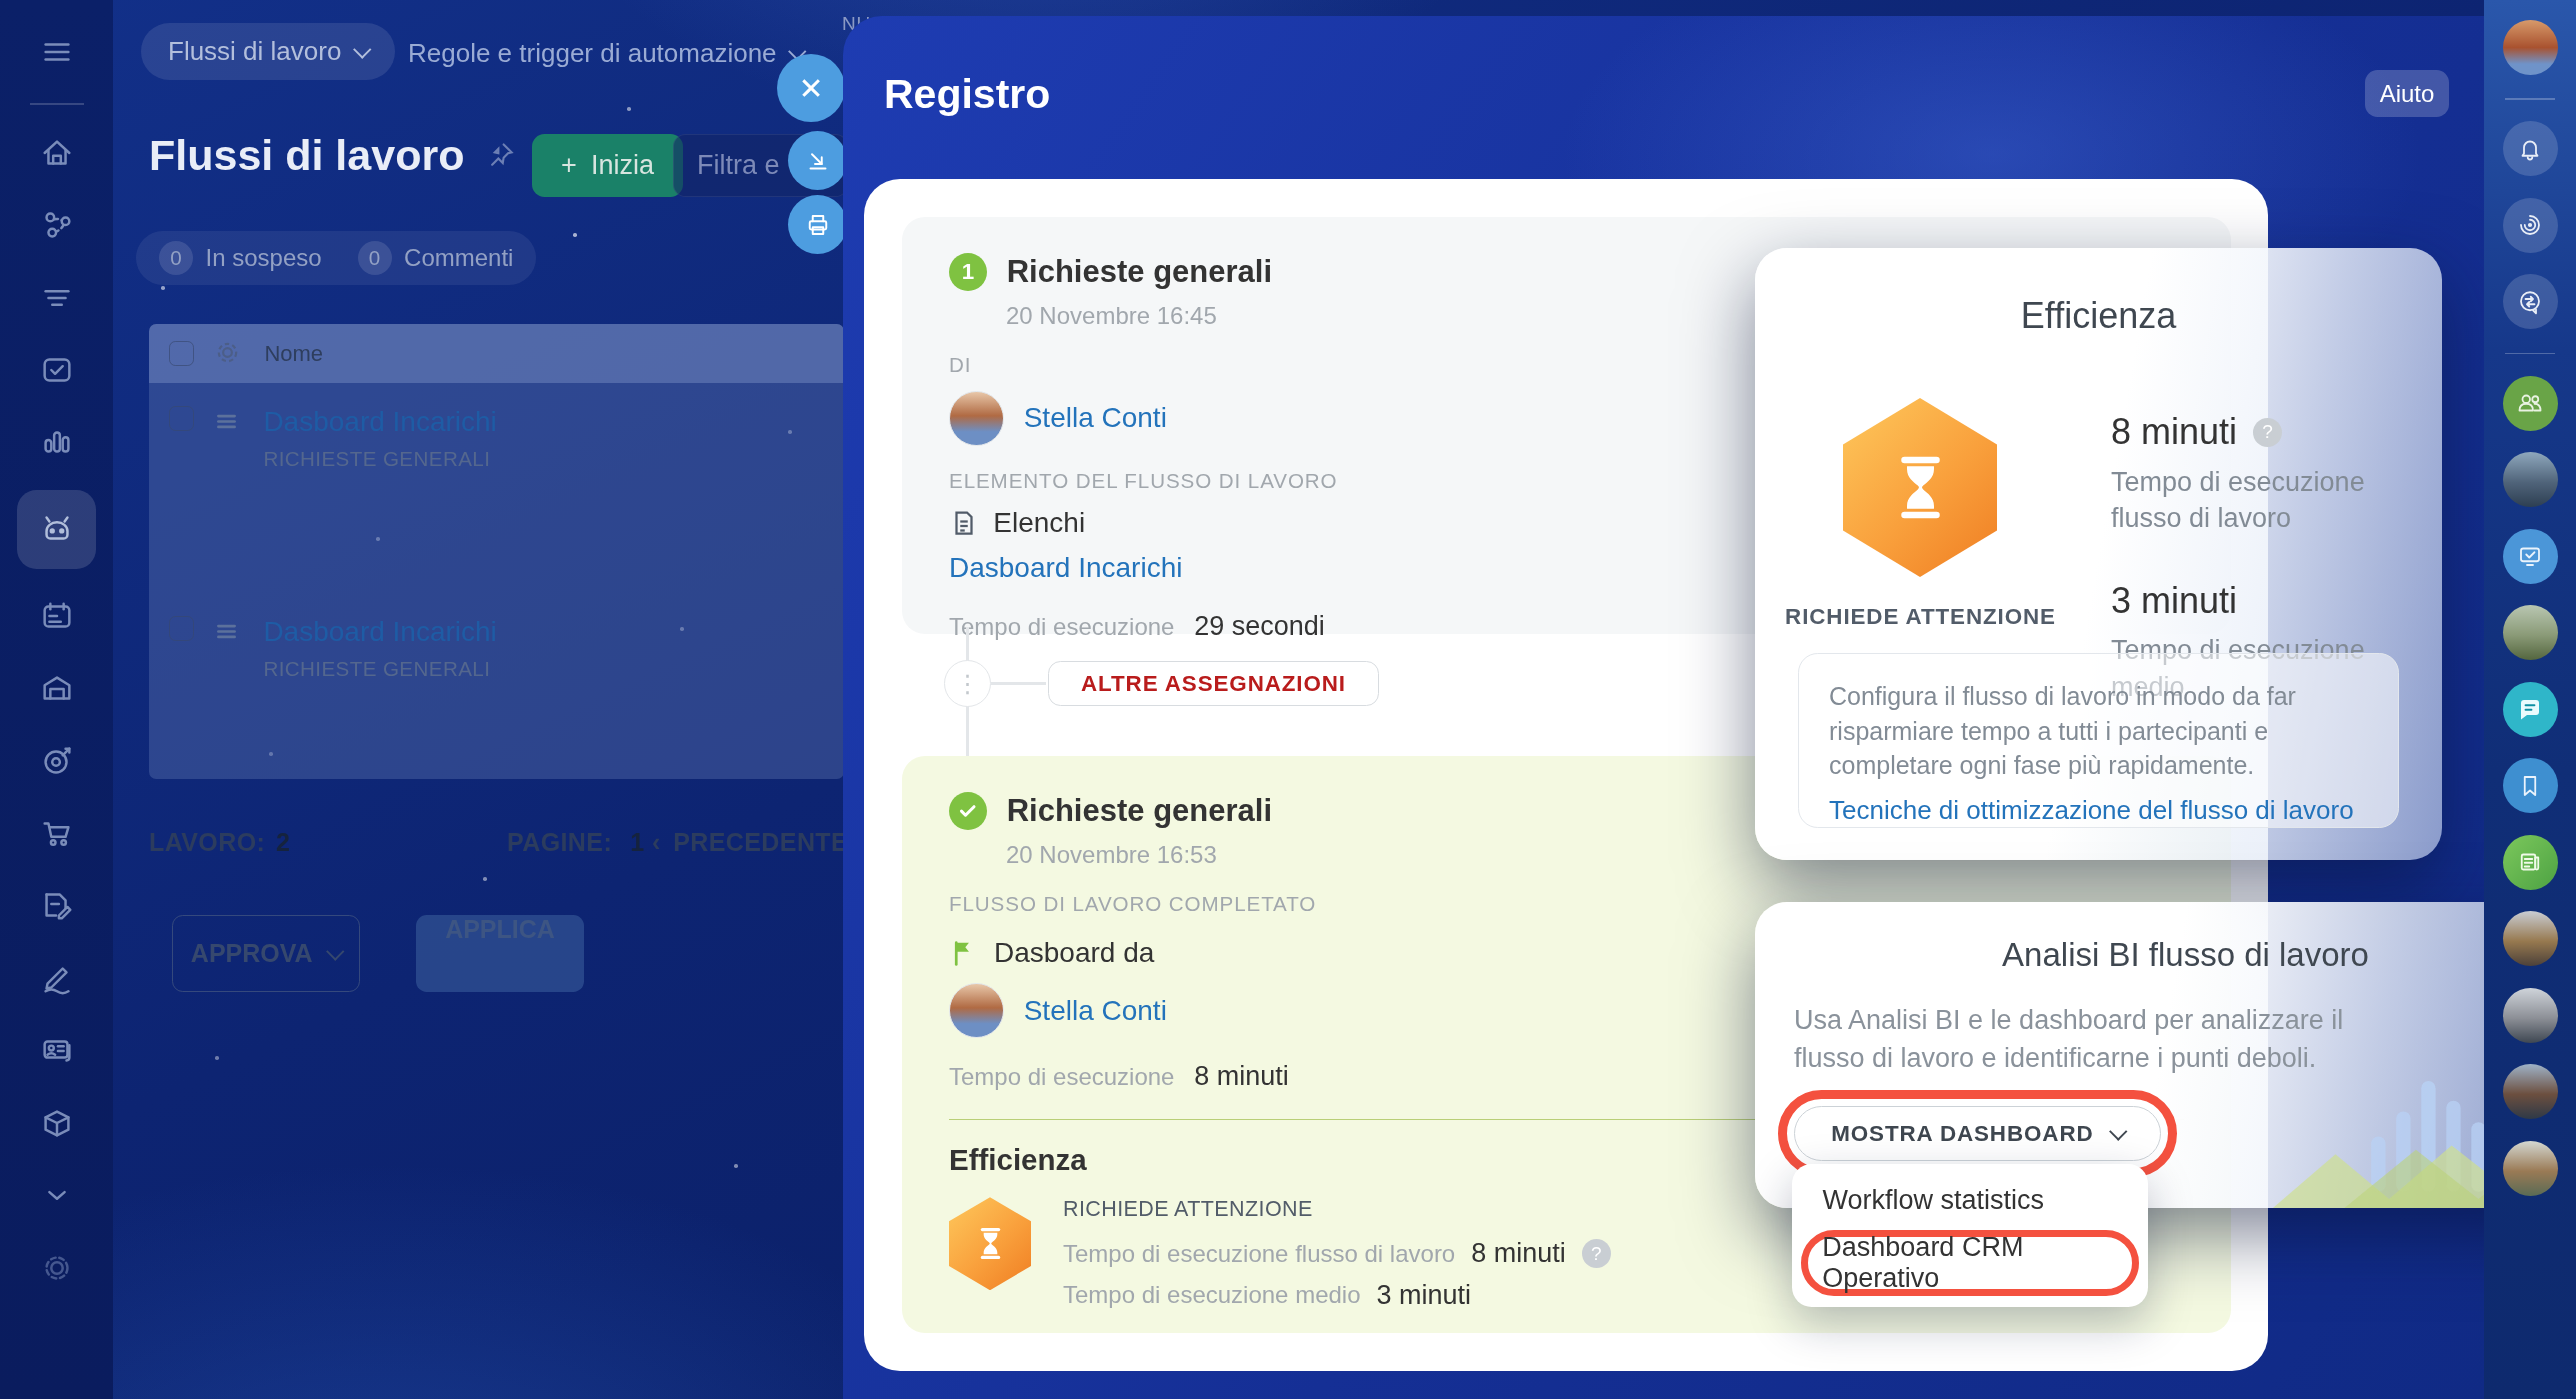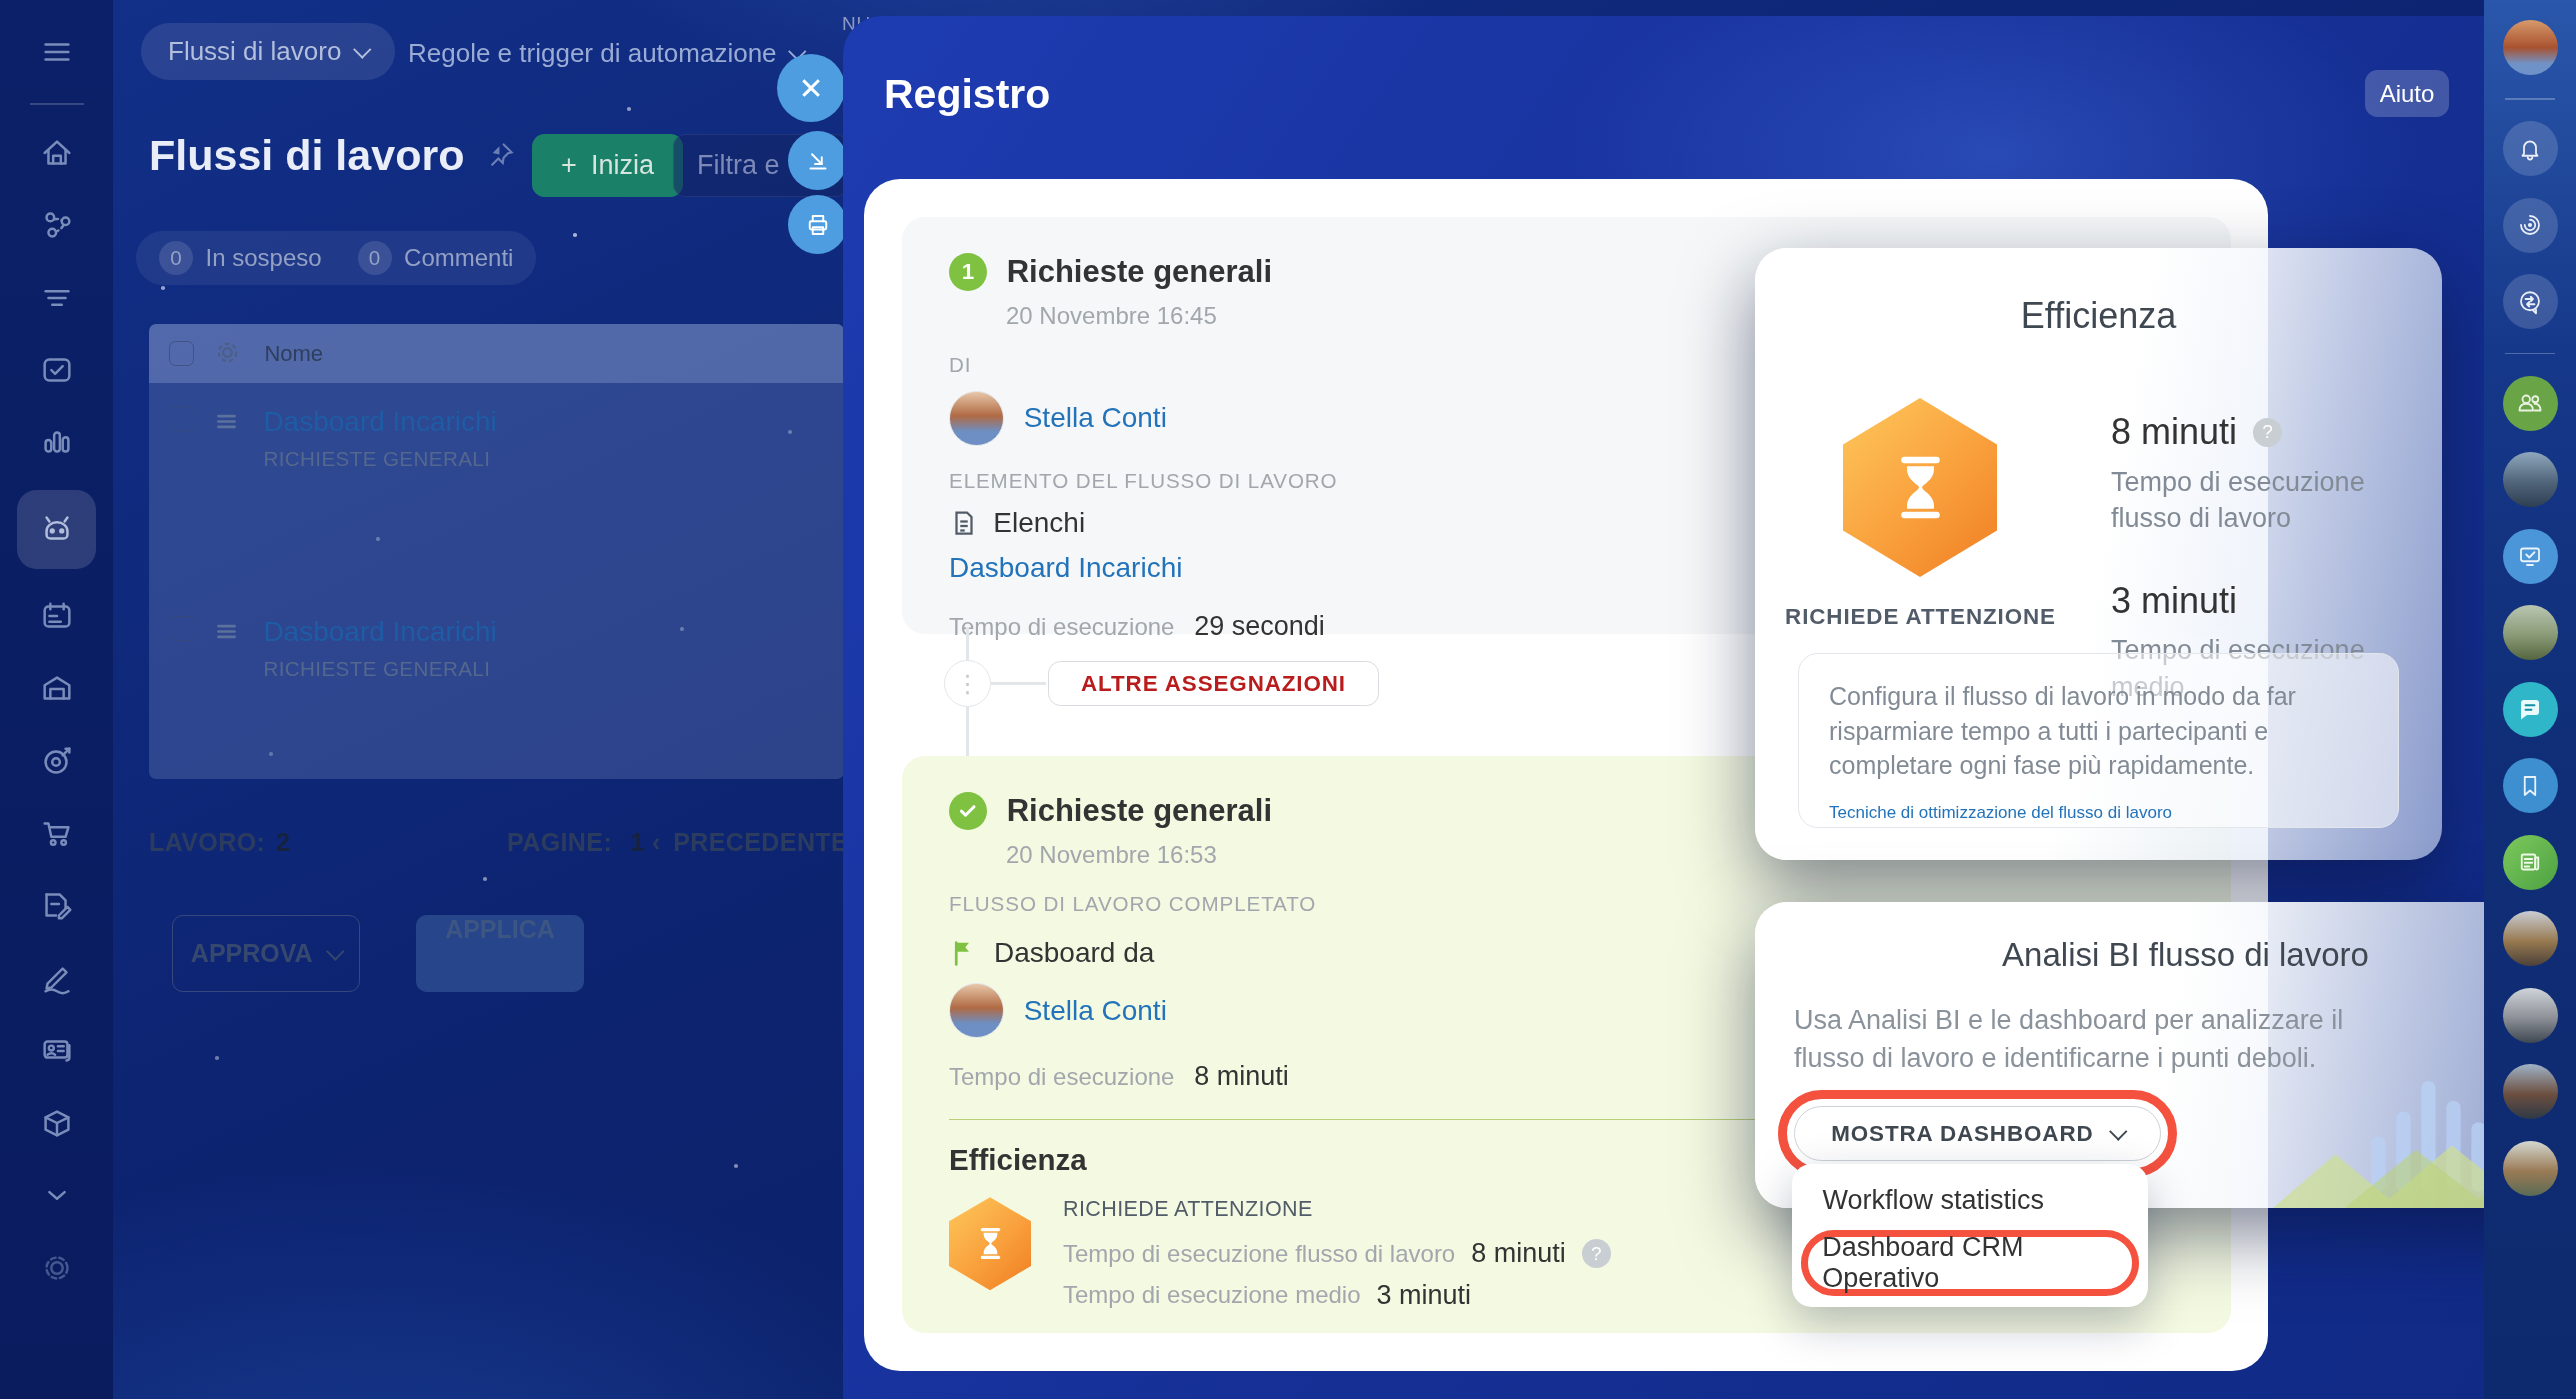--- a/index.html
+++ b/index.html
@@ -152,21 +152,21 @@
   .hexa-b { position:absolute; left:88px; top:150px; width:154px; height:179px; }
   .eff-pop .att2 { position:absolute; left:27px; top:356px; width:277px; text-align:center;
     font-size:22.4px; font-weight:700; color:#525c69; letter-spacing:0.9px; }
   .eff-pop .mcol { position:absolute; left:356px; top:163px; width:295px; }
   .eff-pop .big { display:flex; align-items:center; gap:16px; font-size:36px; color:#333; }
   .eff-pop .cap { margin-top:10.7px; font-size:27px; color:#828b95; line-height:1.35; }
   .eff-pop .big2 { margin-top:43px; }
   .tip-card { position:absolute; left:43px; top:405px; width:601px; height:175px; border-radius:19.7px;
     border:1.8px solid #e3e7ec; background:rgba(255,255,255,.55); padding:25px 30px; }
   .tip-card .t { font-size:25px; color:#828b95; line-height:1.38; }
-  .tip-card a { display:block; margin-top:20px; font-size:17px; color:#2373bb; text-decoration:none; cursor:pointer; }
+  .tip-card a { display:block; margin-top:12px; font-size:26px; color:#2373bb; text-decoration:none; cursor:pointer; }
 
   
   .bi-pop { position:absolute; left:1755px; top:902px; width:811px; height:306px; z-index:20; overflow:hidden;padding-left:25px; }
   .bi-pop .x { position:absolute; right:32px; top:23px; font-size:27px; color:#b6bdc4; cursor:pointer; }
   .bi-pop .title { position:absolute; top:34px; width:100%; text-align:center; font-size:33px; color:#3f4750; }
   .bi-pop .body { position:absolute; left:39px; top:100px; width:582px; font-size:27px; color:#8a929b; line-height:1.4; }
   .red-ring { position:absolute; left:23px; top:188px; border:9px solid #f4513f; border-radius:52px; padding:7.2px; z-index:2; }
   .btn-dash { height:55px; padding:0 36px; border:1.8px solid #ccd2d7; border-radius:39px; background:#fff;
     display:flex; align-items:center; gap:18px; font-size:22.4px; font-weight:700; color:#3f4750;
     letter-spacing:0.9px; cursor:pointer; }

